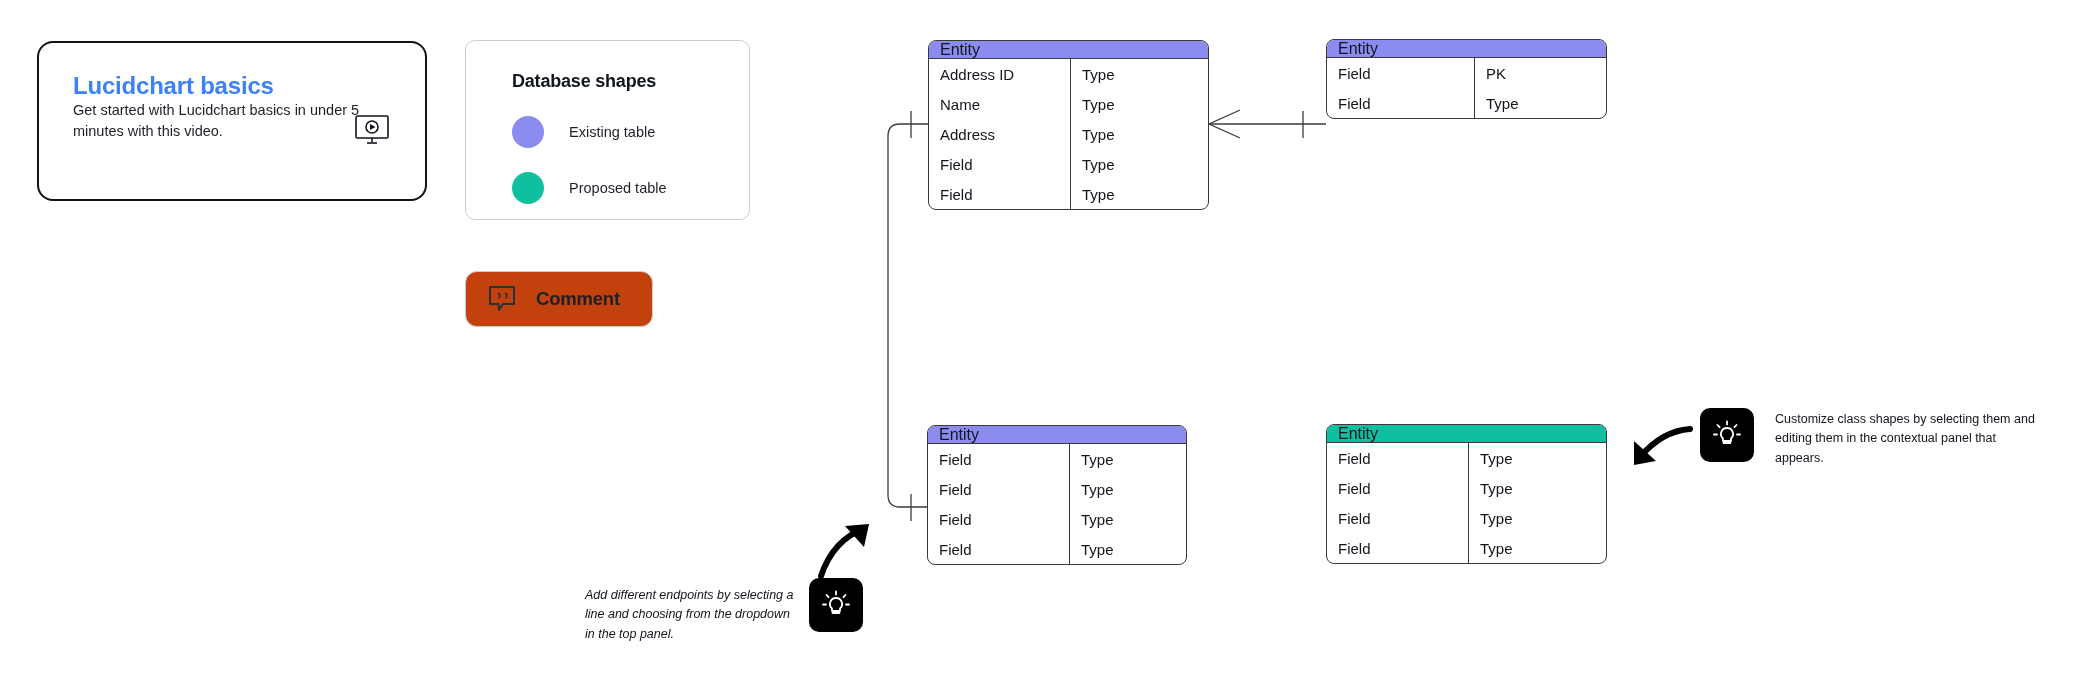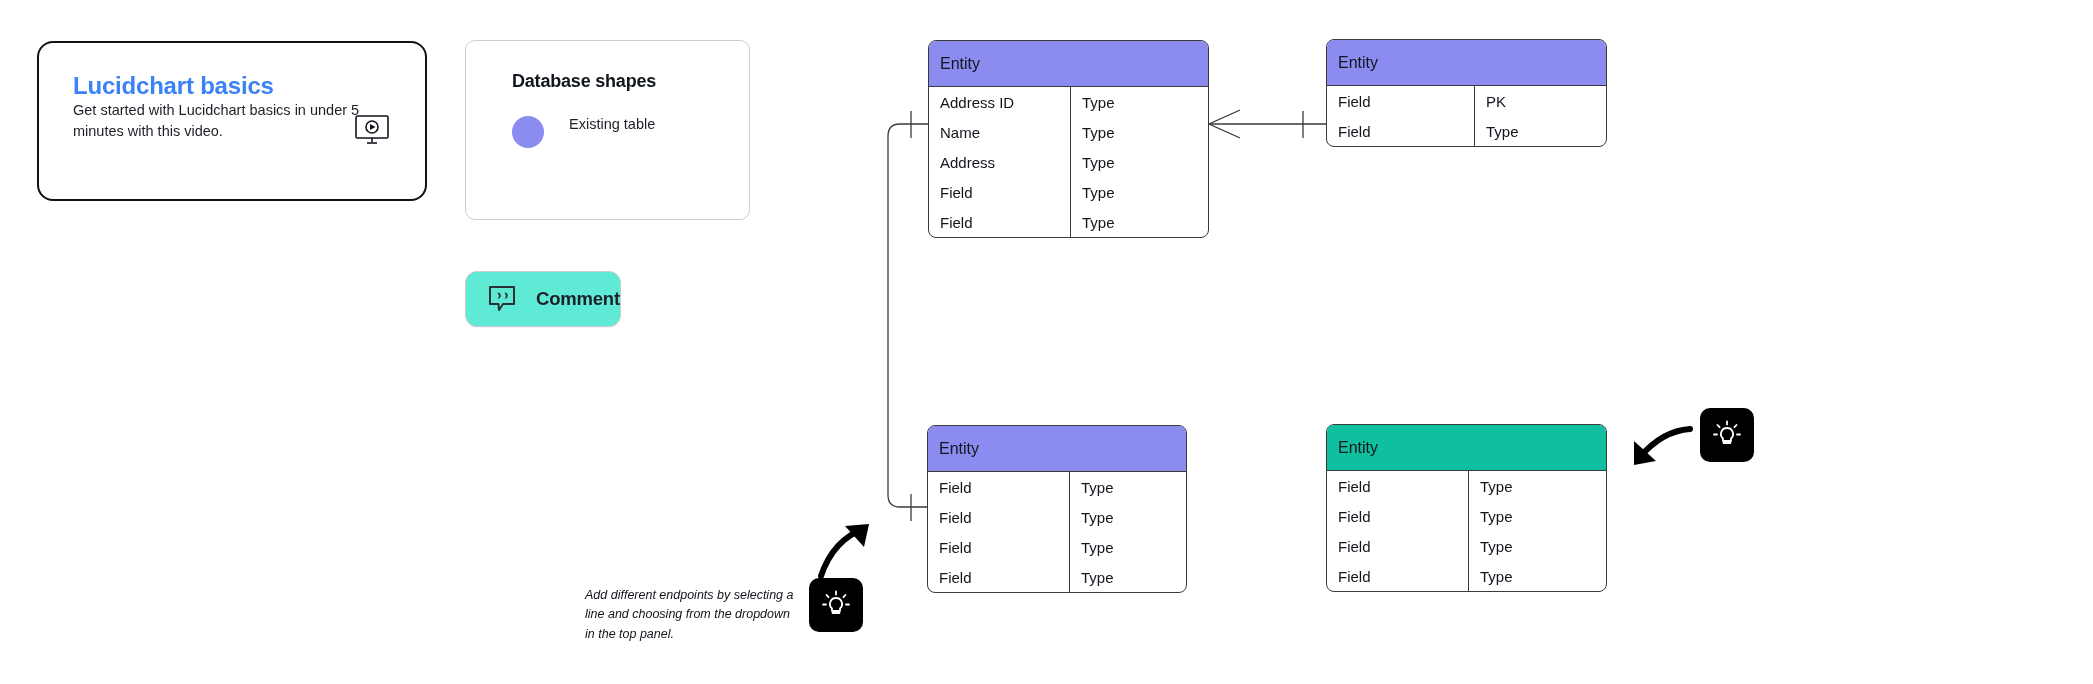--- a/index.html
+++ b/index.html
@@ -62,41 +62,41 @@
     padding: 30px 0 0 46px;
   }
   .legend-title {
     font-size: 18px;
     font-weight: bold;
     color: #11151c;
     letter-spacing: -0.2px;
   }
   .legend-row {
     display: flex;
-    align-items: flex-start;
+    align-items: center;
     margin-top: 24px;
   }
   .legend-swatch {
     width: 32px; height: 32px;
     border-radius: 50%;
     flex: 0 0 auto;
   }
   .legend-label {
     margin-left: 25px;
     font-size: 14.5px;
     color: #1d2027;
   }
 
   
   .comment-btn {
     left: 465px; top: 271px;
-    width: 156px; height: 56px;
+    width: 188px; height: 56px;
     border: 1.3px solid #c9ccd4;
     border-radius: 12px;
-    background: #5eead4;
+    background: #c2410c;
     display: flex;
     align-items: center;
     padding-left: 22px;
     cursor: pointer;
     box-shadow: 0 1px 2px rgba(0,0,0,0.05);
   }
   .comment-icon { width: 28px; height: 28px; flex: 0 0 auto; }
   .comment-label {
     margin-left: 20px;
     font-size: 18.5px;
@@ -106,21 +106,21 @@
   }
 
   
   .entity {
     background: #ffffff;
     border: 1.2px solid #3a3a3a;
     border-radius: 8px;
     overflow: hidden;
   }
   .entity-header {
-    height: 46px;
+    height: 18px;
     display: flex;
     align-items: center;
     padding-left: 11px;
     font-size: 16px;
     color: #11151c;
     border-bottom: 1.2px solid #3a3a3a;
   }
   .entity-header.purple { background: #8c8cf0; }
   .entity-header.teal   { background: #0ebfa0; }
 
@@ -226,20 +226,24 @@
   </div>
 
   <div class="node legend-card">
     <div class="legend-title">Database shapes</div>
 
     <div class="legend-row">
       <span class="legend-swatch" style="background:#8C8CF0"></span>
       <span class="legend-label">Existing table</span>
     </div>
 
+    <div class="legend-row">
+      <span class="legend-swatch" style="background:#0EBFA0"></span>
+      <span class="legend-label">Proposed table</span>
+    </div>
   </div>
 
   <div class="node comment-btn">
     <svg class="comment-icon" viewBox="0 0 28 28" xmlns="http://www.w3.org/2000/svg">
       <path d="M 2 2 H 26 V 19 H 15 L 11 25 L 10.5 19 H 2 Z" fill="none" stroke="#2b2f36" stroke-width="2" stroke-linejoin="round"></path>
       <path d="M 9.5 7.5 q 3.2 0 3.2 3 q 0 3.2 -3.2 3.2 q 1.7 -1.2 1.4 -3.2 z" fill="#2b2f36"></path>
       <path d="M 16.5 7.5 q 3.2 0 3.2 3 q 0 3.2 -3.2 3.2 q 1.7 -1.2 1.4 -3.2 z" fill="#2b2f36"></path>
     </svg>
     <span class="comment-label">Comment</span>
   </div>
@@ -349,14 +353,15 @@
       <path d="M 15 8 a 6 6 0 0 1 4 10.5 v 2.5 h -8 v -2.5 A 6 6 0 0 1 15 8 Z" fill="none" stroke="#ffffff" stroke-width="1.8" stroke-linejoin="round"></path>
       <line x1="11.5" y1="23" x2="18.5" y2="23" stroke="#ffffff" stroke-width="1.8" stroke-linecap="round"></line>
       <line x1="15" y1="1.5" x2="15" y2="4.5" stroke="#ffffff" stroke-width="1.8" stroke-linecap="round"></line>
       <line x1="5.5" y1="5" x2="7.6" y2="7.2" stroke="#ffffff" stroke-width="1.8" stroke-linecap="round"></line>
       <line x1="24.5" y1="5" x2="22.4" y2="7.2" stroke="#ffffff" stroke-width="1.8" stroke-linecap="round"></line>
       <line x1="2" y1="14.5" x2="5" y2="14.5" stroke="#ffffff" stroke-width="1.8" stroke-linecap="round"></line>
       <line x1="25" y1="14.5" x2="28" y2="14.5" stroke="#ffffff" stroke-width="1.8" stroke-linecap="round"></line>
     </svg>
   </div>
 
+  <div class="node tip-text" id="tip-text-customize">Customize class shapes by selecting them and editing them in the contextual panel that appears.</div>
 
 </div>
 
 </body></html>

